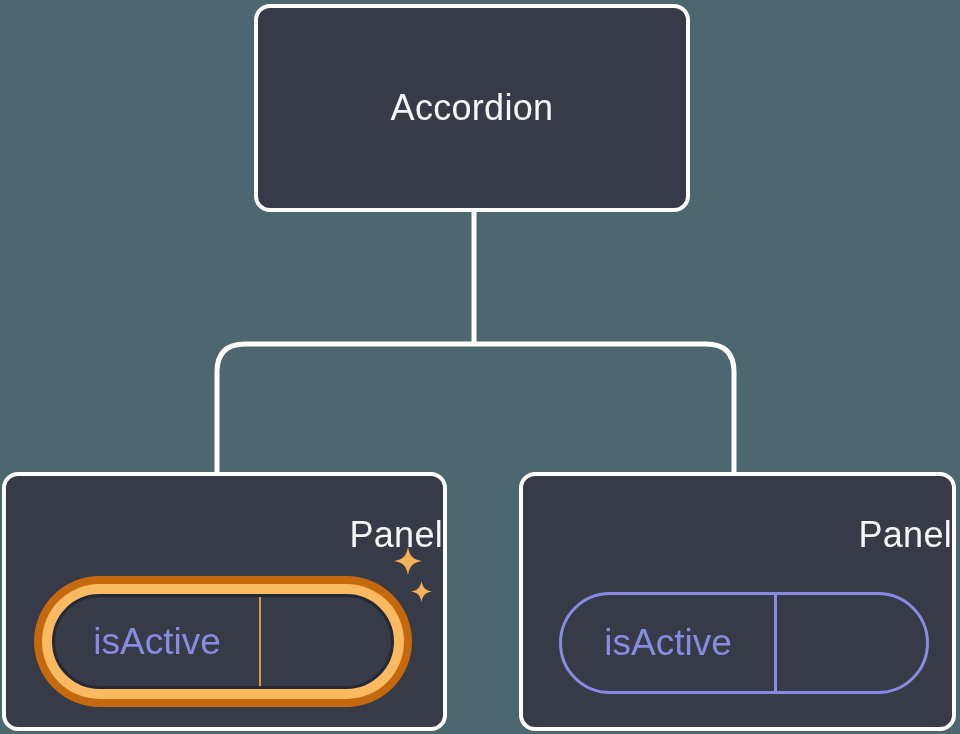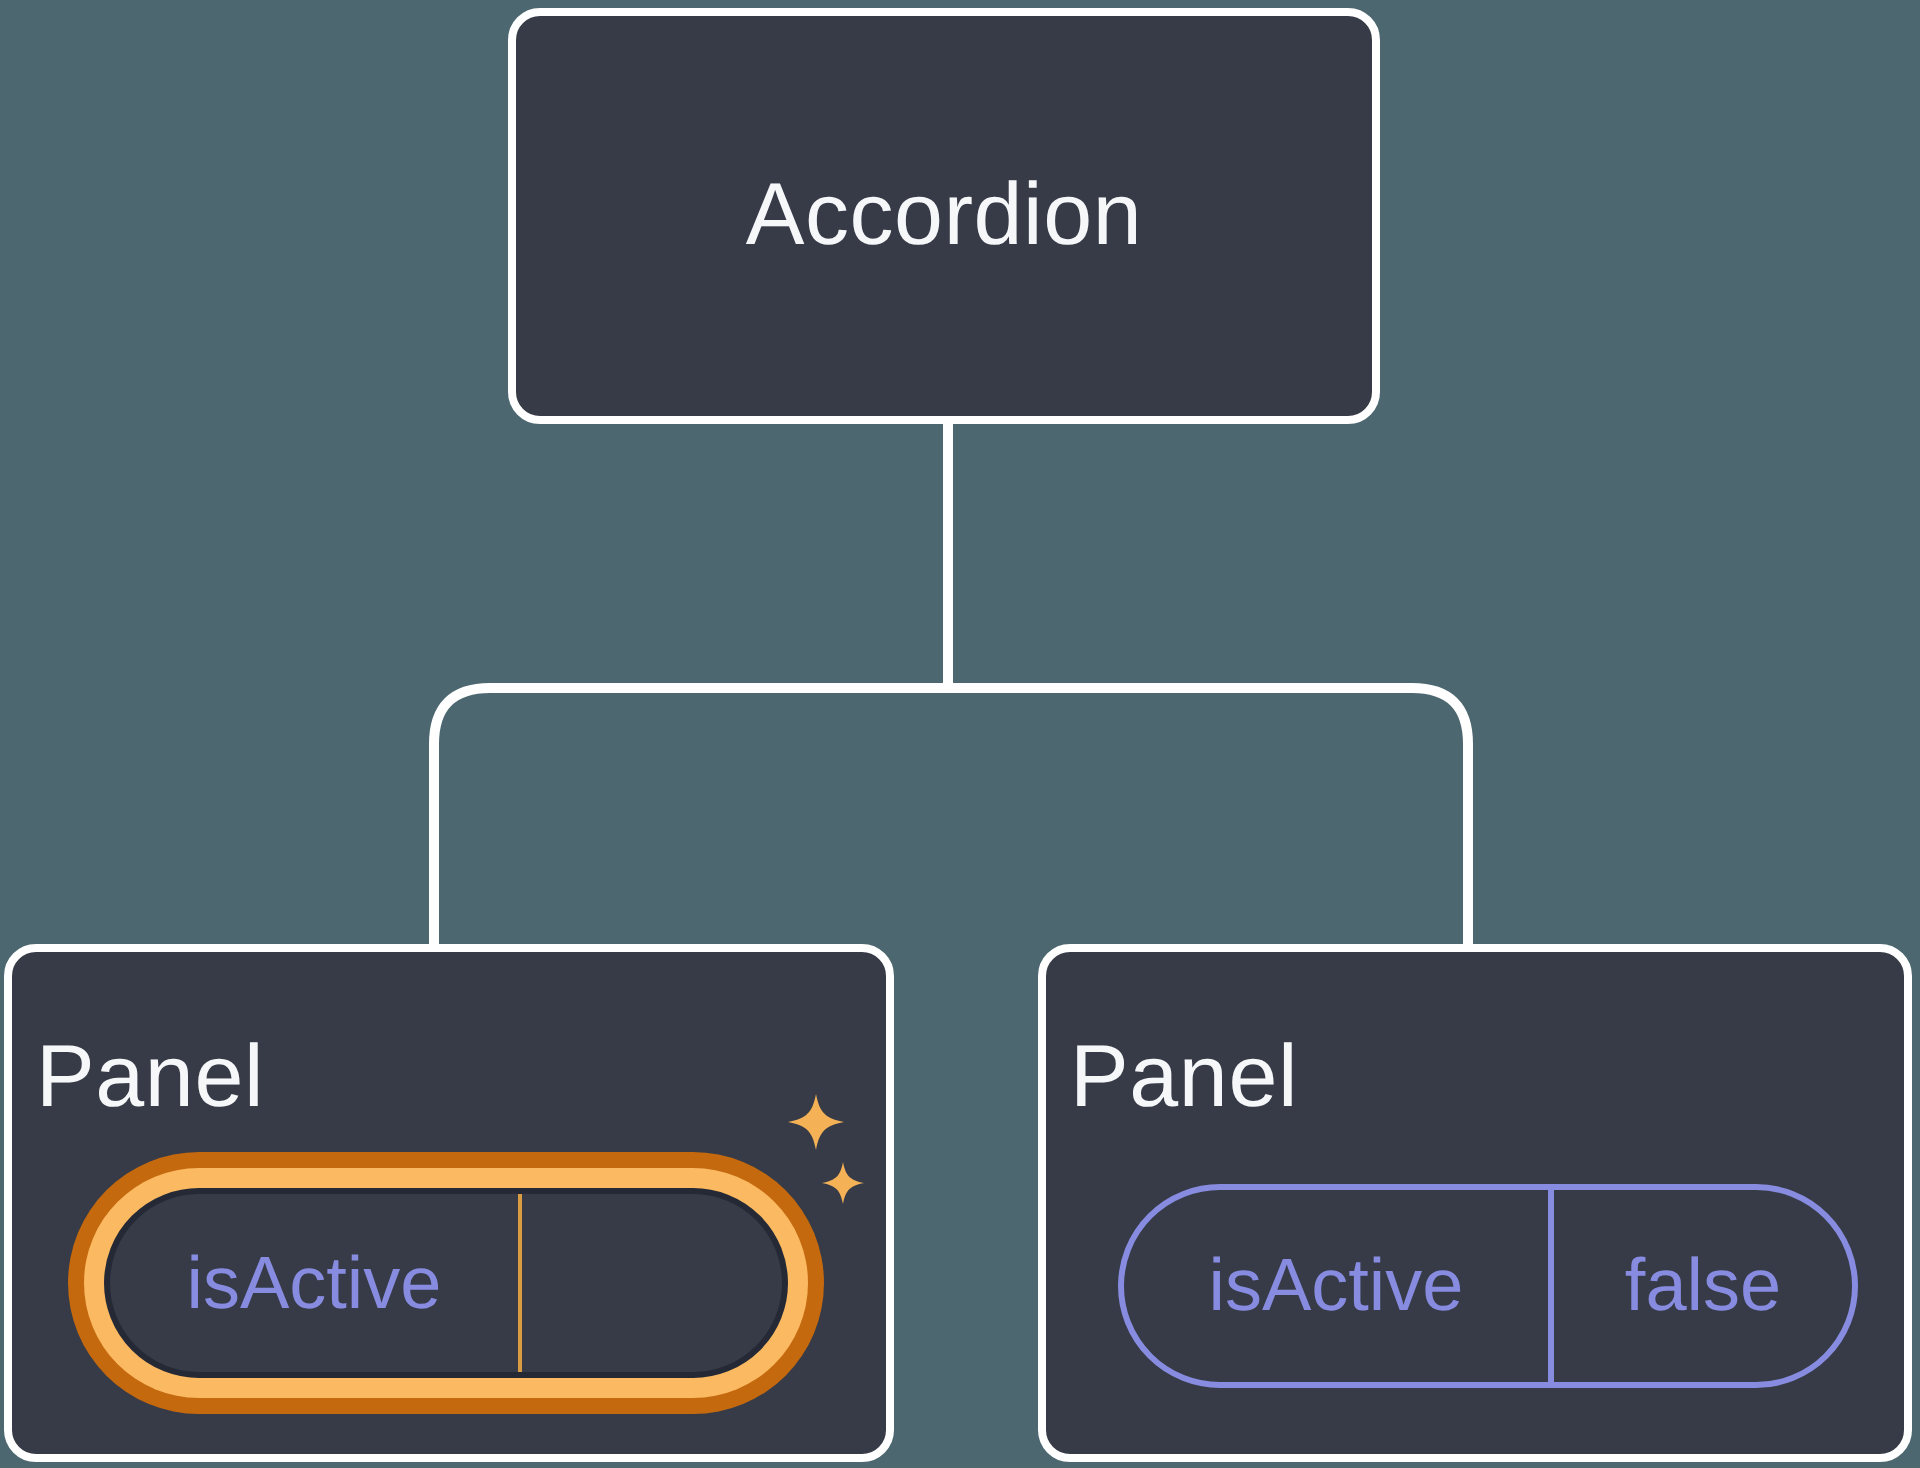--- a/index.html
+++ b/index.html
@@ -25,37 +25,37 @@
     box-sizing: border-box;
     z-index: 1;
   }
   .node-root {
     left: 254px; top: 4px;
     width: 436px; height: 208px;
     display: flex; align-items: center; justify-content: center;
   }
   .node-title {
     color: #F6F7F9;
-    font-size: 44px;
+    font-size: 36px;
     font-weight: 500;
     letter-spacing: 0.3px;
   }
   .node-panel-left {
     left: 2px; top: 472px;
     width: 445px; height: 259px;
   }
   .node-panel-right {
     left: 519px; top: 472px;
     width: 437px; height: 259px;
   }
   .panel-title {
     position: absolute;
-    left: 12px; top: 38px;
+    left: 0; top: 38px;
     width: 100%;
-    text-align: left;
+    text-align: right;
   }
   
   .pill {
     position: absolute;
     left: 36px; top: 116px;
     width: 370px; height: 102px;
     border: 3px solid #878CE0;
     border-radius: 51px;
     box-sizing: border-box;
     display: flex;
@@ -139,17 +139,16 @@
   <svg class="sparkles" viewBox="0 0 46 62" xmlns="http://www.w3.org/2000/svg">
     <path fill="#F5B156" d="M18 3 C19.7 12.2 22.8 15.3 32 17 C22.8 18.7 19.7 21.8 18 31 C16.3 21.8 13.2 18.7 4 17 C13.2 15.3 16.3 12.2 18 3 Z"></path>
     <path fill="#F5B156" d="M31.5 37 C32.8 43.9 35.1 46.2 42 47.5 C35.1 48.8 32.8 51.1 31.5 58 C30.2 51.1 27.9 48.8 21 47.5 C27.9 46.2 30.2 43.9 31.5 37 Z"></path>
   </svg>
 
   <div class="node node-panel-right">
     <div class="node-title panel-title">Panel</div>
     <div class="pill">
       <div class="pill-cell name">isActive</div>
       <div class="pill-divider"></div>
-      <div class="pill-cell value">false</div>
     </div>
   </div>
 
 </div>
 
 </body></html>

